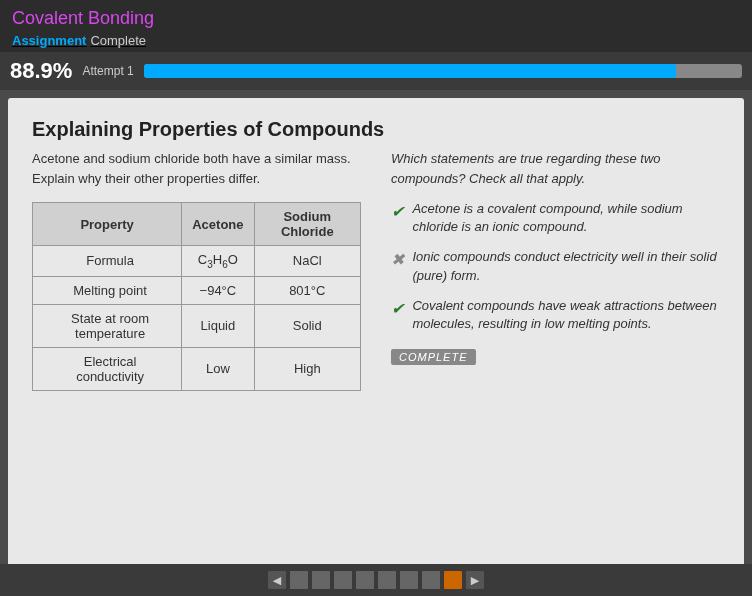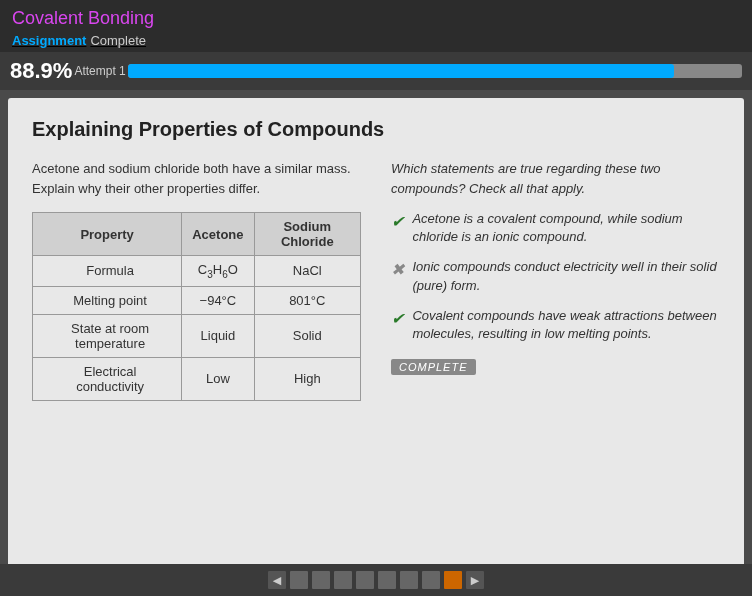--- a/index.html
+++ b/index.html
@@ -34,21 +34,21 @@
     }
     .nav-item.active {
       color: #00aaff;
       font-weight: bold;
     }
     #progress-bar-container {
       background: #3a3a3a;
       padding: 6px 10px;
       display: flex;
       align-items: center;
-      gap: 2px;
+      gap: 10px;
     }
     #score {
       color: #ffffff;
       font-size: 22px;
       font-weight: bold;
     }
     #attempt-label {
       color: #cccccc;
       font-size: 12px;
     }
@@ -69,21 +69,21 @@
       margin: 8px;
       border-radius: 3px;
       padding: 20px 24px;
       height: 470px;
       position: relative;
     }
     #question-title {
       font-size: 20px;
       font-weight: bold;
       color: #222;
-      margin-bottom: 18px;
+      margin-bottom: 8px;
     }
     #content-area {
       display: flex;
       gap: 30px;
     }
     #left-panel {
       flex: 1;
     }
     #description {
       font-size: 13px;

